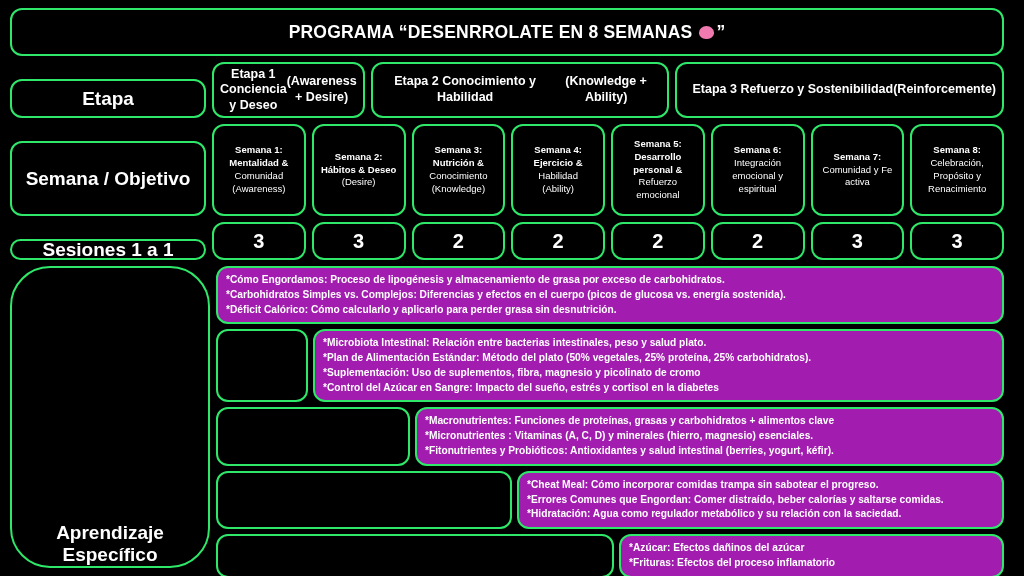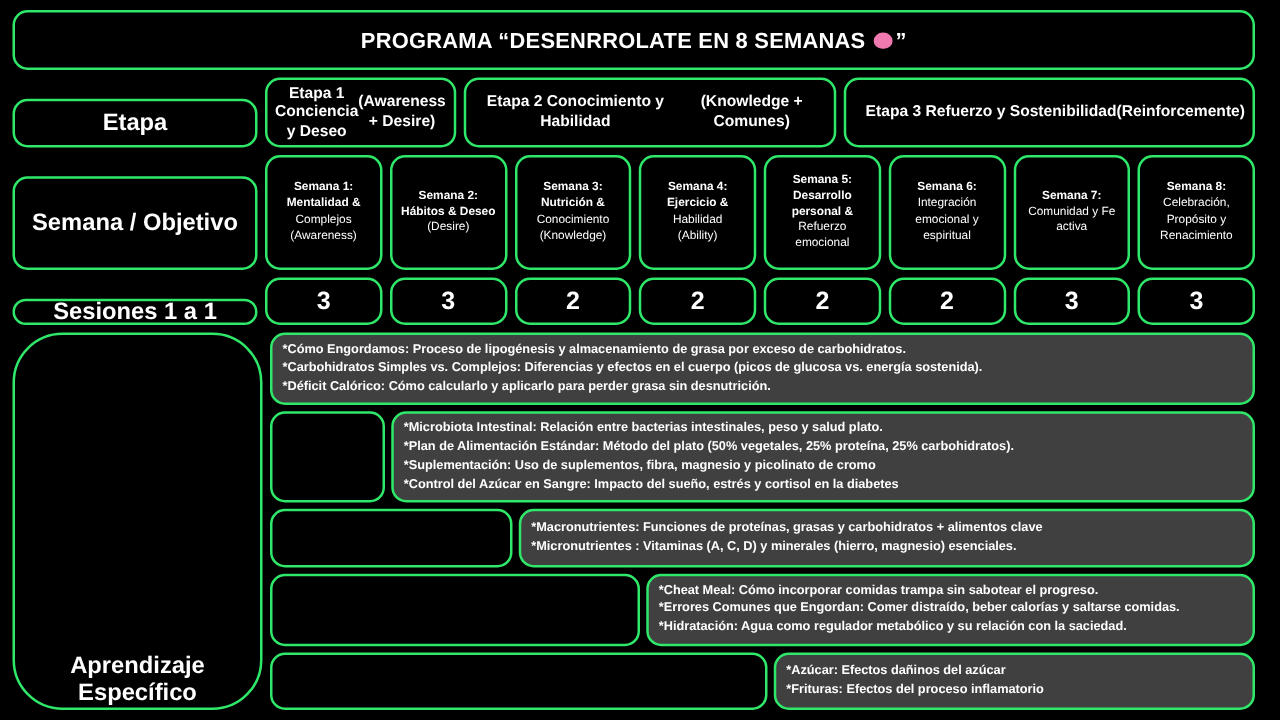--- a/index.html
+++ b/index.html
@@ -130,26 +130,25 @@
   .spacer {
     border: 2px solid #2fe86a;
     border-radius: 12px;
     box-sizing: border-box;
     background: #000000;
   }
   .content {
     border: 2px solid #2fe86a;
     border-radius: 12px;
     box-sizing: border-box;
-    background: #404040;
+    background: #a21caf;
     flex: 1 1 auto;
     padding: 5px 8px;
     display: flex;
     flex-direction: column;
-    justify-content: center;
   }
   .content .bullet {
     font-size: 10.2px;
     line-height: 1.45;
     font-weight: bold;
     text-align: left;
   }
 </style>
 </head>
 <body>
@@ -164,38 +163,38 @@
     <div class="cell label-col">
       <div class="label-text">Etapa</div>
     </div>
     <div class="cols">
       <div class="cell etapa-cell etapa-1">
         <div class="t1">Etapa 1 Conciencia y Deseo</div>
         <div class="t2">(Awareness + Desire)</div>
       </div>
       <div class="cell etapa-cell etapa-2">
         <div class="t1">Etapa 2 Conocimiento y Habilidad</div>
-        <div class="t2">(Knowledge + Comunes)</div>
+        <div class="t2">(Knowledge + Ability)</div>
       </div>
       <div class="cell etapa-cell etapa-3">
         <div class="t1">Etapa 3 Refuerzo y Sostenibilidad</div>
         <div class="t2">(Reinforcemente)</div>
       </div>
     </div>
   </div>
 
   <div class="row semana-row">
     <div class="cell label-col">
       <div class="label-text">Semana / Objetivo</div>
     </div>
     <div class="cols">
       <div class="cell semana-cell">
         <div class="line b">Semana 1:</div>
         <div class="line b">Mentalidad &amp;</div>
-        <div class="line">Complejos</div>
+        <div class="line">Comunidad</div>
         <div class="line">(Awareness)</div>
       </div>
       <div class="cell semana-cell">
         <div class="line b">Semana 2:</div>
         <div class="line b">Hábitos &amp; Deseo</div>
         <div class="line">(Desire)</div>
         <div class="line"></div>
       </div>
       <div class="cell semana-cell">
         <div class="line b">Semana 3:</div>
@@ -293,20 +292,21 @@
           <div class="bullet">*Suplementación: Uso de suplementos, fibra, magnesio y picolinato de cromo</div>
           <div class="bullet">*Control del Azúcar en Sangre: Impacto del sueño, estrés y cortisol en la diabetes</div>
         </div>
       </div>
 
       <div class="band">
         <div class="spacer" style="flex:0 0 194px;"></div>
         <div class="content">
           <div class="bullet">*Macronutrientes: Funciones de proteínas, grasas y carbohidratos + alimentos clave</div>
           <div class="bullet">*Micronutrientes : Vitaminas (A, C, D) y minerales (hierro, magnesio) esenciales.</div>
+          <div class="bullet">*Fitonutrientes y Probióticos: Antioxidantes y salud intestinal (berries, yogurt, kéfir).</div>
         </div>
       </div>
 
       <div class="band">
         <div class="spacer" style="flex:0 0 296px;"></div>
         <div class="content">
           <div class="bullet">*Cheat Meal: Cómo incorporar comidas trampa sin sabotear el progreso.</div>
           <div class="bullet">*Errores Comunes que Engordan: Comer distraído, beber calorías y saltarse comidas.</div>
           <div class="bullet">*Hidratación: Agua como regulador metabólico y su relación con la saciedad.</div>
         </div>

